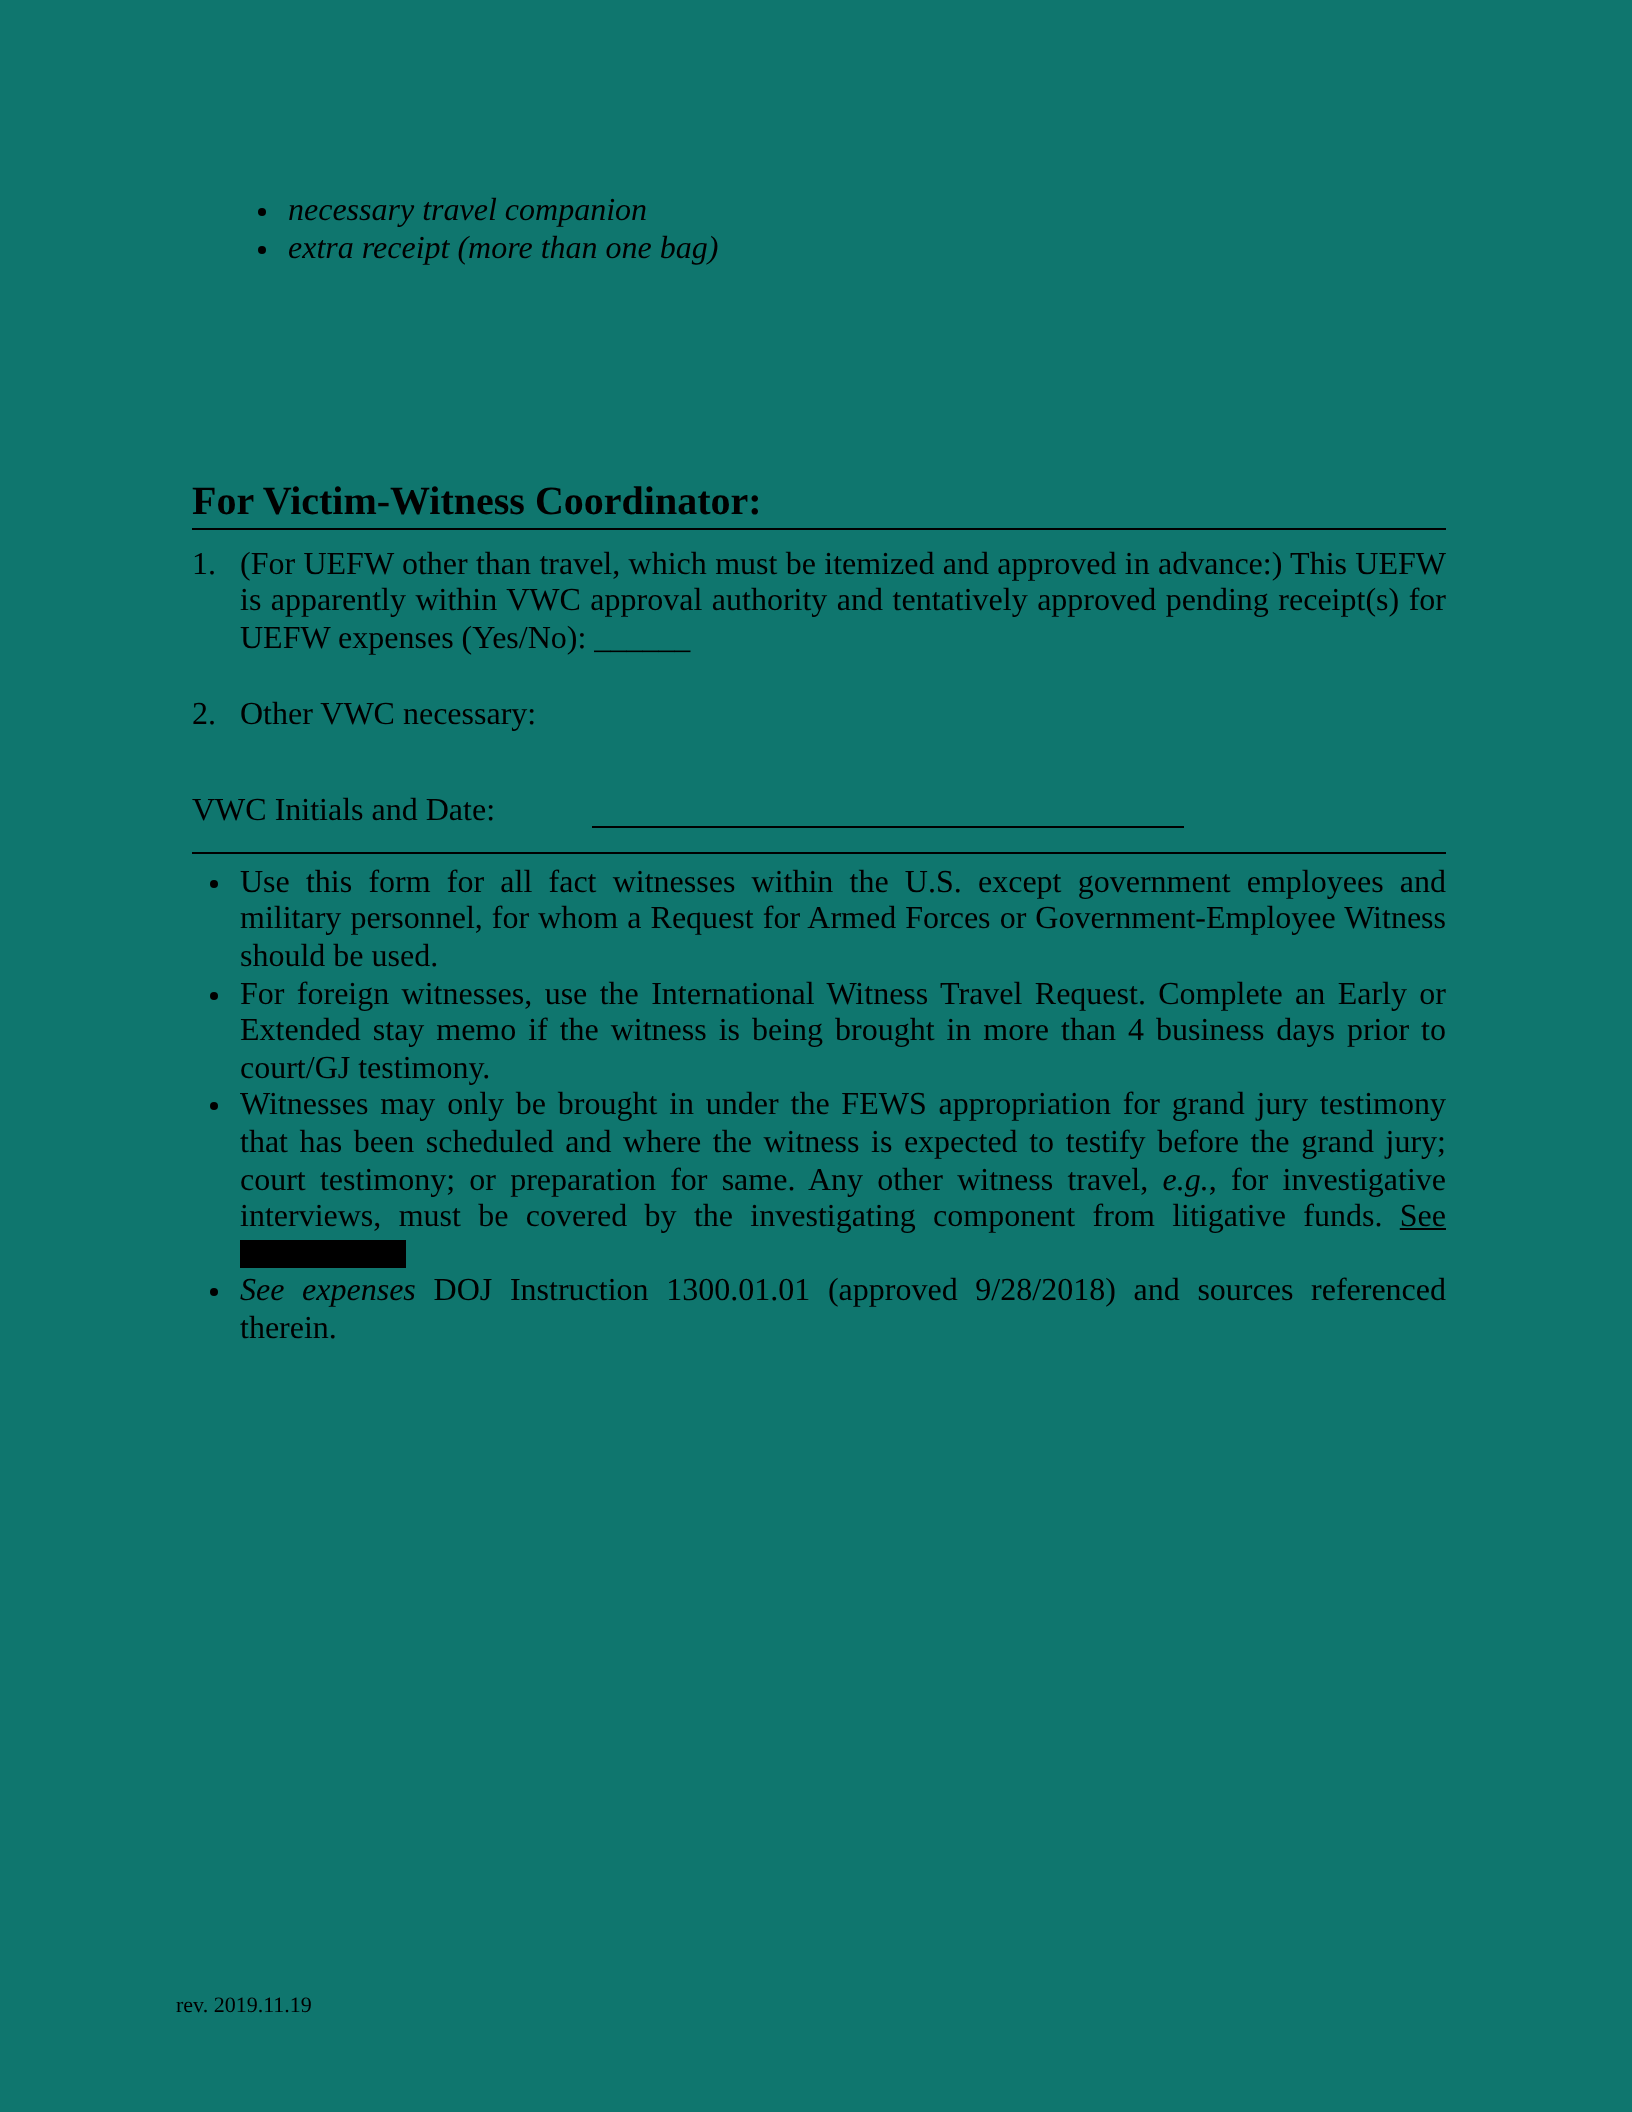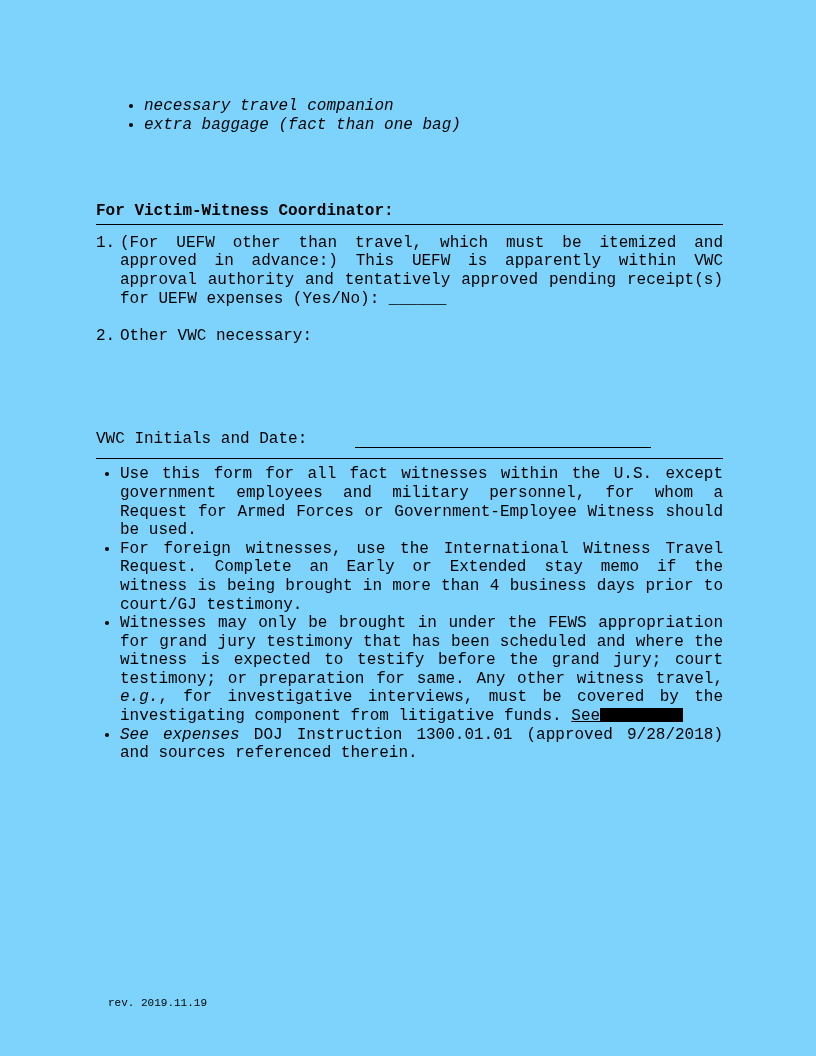--- a/index.html
+++ b/index.html
@@ -1,48 +1,48 @@
 <!DOCTYPE html>
 <html><head>
 <meta charset="utf-8">
 <style>
   * { margin: 0; padding: 0; box-sizing: border-box; }
   html, body { background: #ffffff; }
   .page {
     position: relative;
     width: 816px;
     height: 1056px;
-    background: #7dd3fc;
+    background: #0f766e;
     color: #000000;
-    font-family: Liberation Mono, monospace;
+    font-family: Liberation Serif, serif;
     font-size: 16px;
     line-height: 18.6px;
     padding: 97px 93px 0 96px;
     overflow: hidden;
   }
   .it { font-style: italic; }
   .b { font-weight: bold; }
 
   .top-bullets { list-style: disc; padding-left: 48px; }
   .top-bullets li { font-style: italic; }
 
   .vwc-heading {
-    font-size: 16px;
+    font-size: 20px;
     font-weight: bold;
-    margin-top: 68px;
+    margin-top: 108px;
     padding-bottom: 3px;
     border-bottom: 1px solid #000;
   }
 
   .num-item { display: flex; margin-top: 9px; }
   .num-item .num { flex: 0 0 24px; }
   .num-item .num-text { flex: 1; text-align: justify; }
   .num-item.spaced { margin-top: 19px; }
 
-  .initials-row { margin-top: 84px; display: flex; align-items: center; }
+  .initials-row { margin-top: 30px; display: flex; align-items: flex-start; }
   .fill-line {
     display: inline-block;
     width: 296px;
     height: 17px;
     margin-left: 48px;
     border-bottom: 1px solid #000;
   }
 
   .rule { border: none; border-top: 1px solid #000; margin-top: 10px; }
 
@@ -54,35 +54,35 @@
   .redaction {
     display: inline-block;
     width: 83px;
     height: 14px;
     background: #000000;
     vertical-align: -2px;
   }
 
   .footer {
     position: absolute;
-    left: 108px;
+    left: 88px;
     top: 997px;
     font-size: 11px;
     line-height: 13px;
   }
 </style>
 </head>
 <body>
 
 <div class="page">
 
   <section>
     <ul class="top-bullets">
       <li>necessary travel companion</li>
-      <li>extra baggage (fact than one bag)</li>
+      <li>extra receipt (more than one bag)</li>
     </ul>
   </section>
 
   <section>
     <h2 class="vwc-heading">For Victim-Witness Coordinator:</h2>
 
     <div class="num-item">
       <span class="num">1.</span>
       <span class="num-text">(For UEFW other than travel, which must be itemized and approved in advance:) This UEFW is apparently within VWC approval authority and tentatively approved pending receipt(s) for UEFW expenses (Yes/No): ______</span>
     </div>

